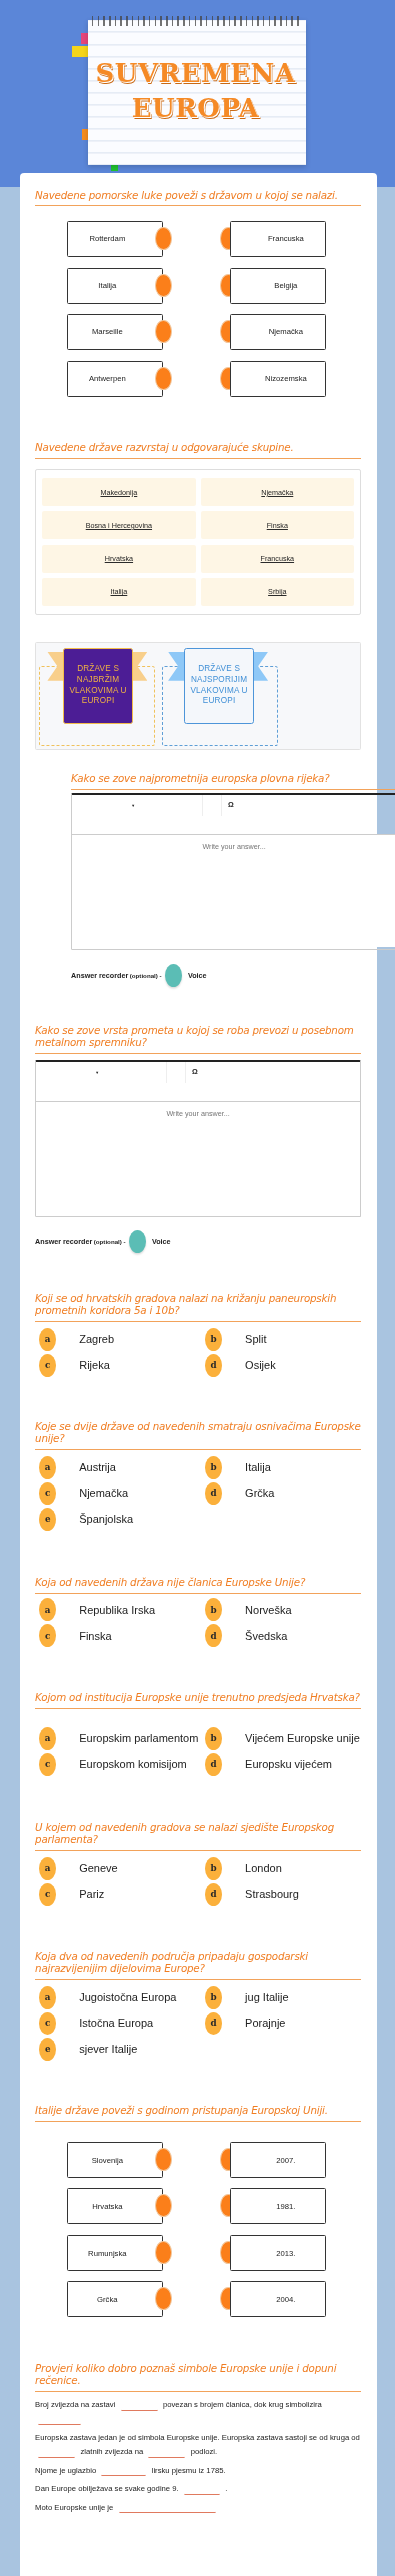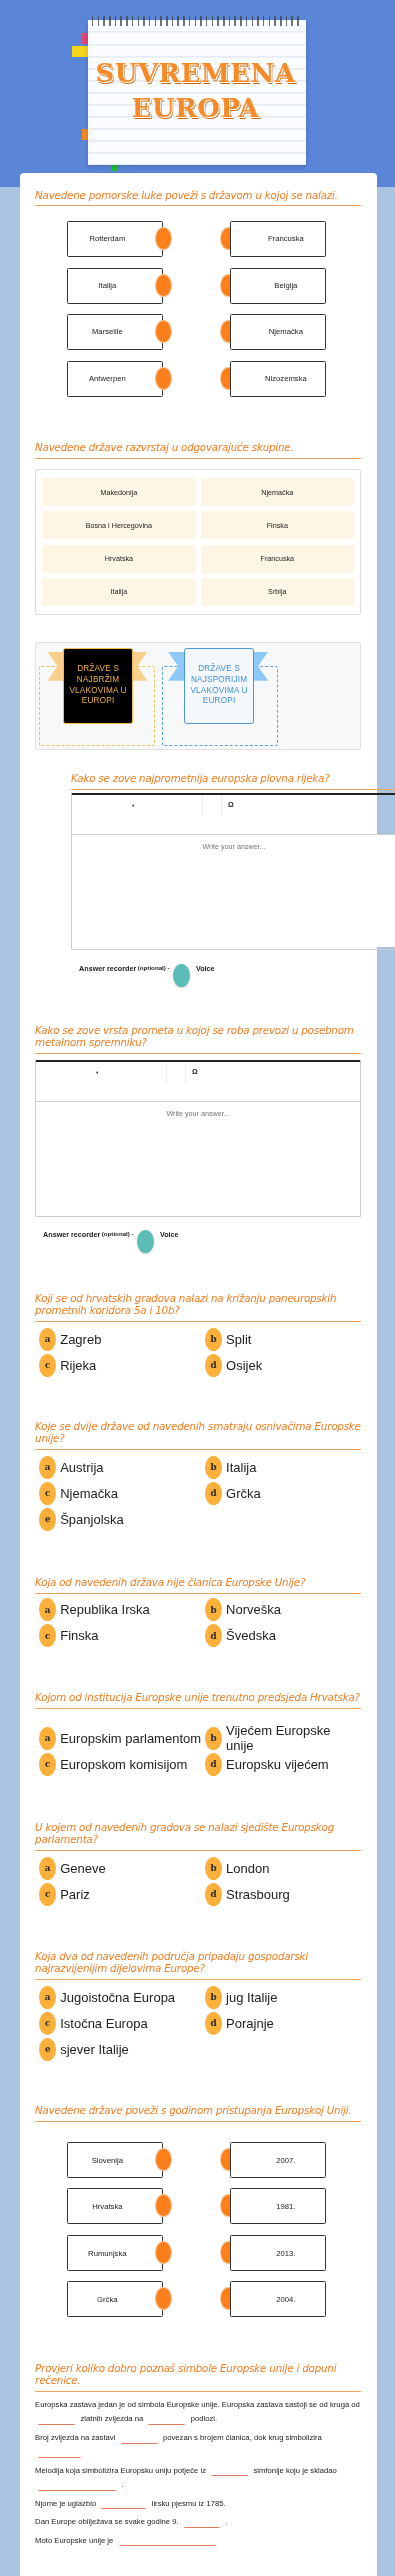--- a/index.html
+++ b/index.html
@@ -76,21 +76,21 @@
     position: absolute; top: 6.2px; width: 16.5px; height: 23px; border-radius: 50%;
     background: #fb7f1a; border: 1px solid #f2c79d;
   }
   .dot.left { left: 120px; }
   .dot.right { left: 185px; }
 
   
   .cat-grid {
     position: absolute; left: 0; top: 28px; width: 326px; height: 146px;
     border: 0.5px solid #ddd; border-radius: 2.1px; padding: 8.2px 6.2px;
-    display: grid; grid-template-columns: 1fr 1fr; gap: 5.2px 5.2px;
+    display: grid; grid-template-columns: 1fr 1fr; gap: 5.2px 5.2px; text-decoration: underline;
   }
   .cat-item {
     background: #fef6e5; border-radius: 2.1px; height: 28px;
     display: flex; align-items: center; justify-content: center;
     font-size: 7.2px; color: #222;
   }
   .bins {
     position: absolute; left: 0; top: 201px; width: 326px; height: 108px;
     background: #f7f8fa; border: 0.5px solid #e2e2e2; border-radius: 1.5px;
   }
@@ -99,46 +99,46 @@
   .bin.b { left: 126px; border-color: #5e9ed6; }
   .ribbon { position: absolute; top: 8.8px; height: 29px; width: 100px; }
   .ribbon.y { left: 11.3px; background: linear-gradient(90deg, #f8cf8b 0, #f8cf8b 100%); clip-path: polygon(0 0, 100% 0, 90% 50%, 100% 100%, 0 100%, 10% 50%); }
   .ribbon.b { left: 132px; background: #8ec8f7; clip-path: polygon(0 0, 100% 0, 90% 50%, 100% 100%, 0 100%, 10% 50%); }
   .badge {
     position: absolute; top: 4.6px; width: 70px; height: 76px;
     border: 1px solid; border-radius: 2.6px;
     display: flex; align-items: center; justify-content: center; text-align: center;
     font-size: 8.2px; line-height: 10.8px; letter-spacing: 0.2px;
   }
-  .badge.y { left: 27px; border-color: #f3bc4a; background: #000000; color: #f0b243; }
+  .badge.y { left: 27px; border-color: #f3bc4a; background: #4c1d95; color: #f0b243; }
   .badge.b { left: 148px; border-color: #4d95d9; background: #f4f7fb; color: #3f8fd6; }
 
   
   .editor {
     position: absolute; left: 0; width: 326px; border: 0.5px solid #ccc; border-top: 2.6px solid #222; border-radius: 1.5px;
   }
   .toolbar { height: 40px; border-bottom: 0.8px solid #ccc; position: relative; }
   .tb-sel { position: absolute; left: 0; top: 0; width: 131px; height: 20.6px; border-right: 0.5px solid #eee; }
   .tb-caret { position: absolute; left: 60px; top: 8.2px; font-size: 4.6px; color: #222; }
   .tb-sep { position: absolute; left: 149px; top: 0; width: 0.5px; height: 20.6px; background: #eee; }
   .tb-omega { position: absolute; left: 156px; top: 5.2px; font-size: 7.2px; font-weight: bold; color: #222; }
   .answer { height: 112px; padding: 7.2px 6.2px; font-size: 7.2px; color: #aaa; border: none; width: 100%; resize: none; font-family: "Liberation Sans", sans-serif; text-align: center; }
-  .recorder { position: absolute; left: 8px; display: flex; align-items: flex-start; font-size: 7.2px; font-weight: bold; color: #222; }
+  .recorder { position: absolute; left: 0; display: flex; align-items: center; font-size: 7.2px; font-weight: bold; color: #222; }
   .recorder .opt { font-size: 6.2px; font-weight: bold; margin-left: 1.5px; }
   .rec-btn { width: 17px; height: 23px; border-radius: 50%; background: #5bbdb5; margin: 0 6.2px 0 3.1px; box-shadow: 0 1.5px 2.1px rgba(0,0,0,0.15); }
 
   
   .opts { position: absolute; left: 0; width: 326px; }
   .opt-row { position: absolute; display: flex; align-items: center; height: 24px; }
   .opt-badge {
     width: 17px; height: 23px; border-radius: 50%; background: #fbb03b;
     display: flex; align-items: center; justify-content: center;
     font-family: "DejaVu Serif", serif; font-weight: bold; font-size: 8.8px; color: #2a2a2a;
   }
-  .opt-text { margin-left: 4px; font-size: 13px; color: #222; }
+  .opt-text { margin-left: 23px; font-size: 11px; color: #222; }
 
   
   .fill { position: absolute; left: 0; width: 326px; font-size: 7.7px; line-height: 14.4px; color: #222; }
   .fill p { margin-bottom: 4.1px; }
   .blank { display: inline-block; border-bottom: 0.8px solid #e07a5f; height: 11.3px; vertical-align: middle; margin: 0 3.1px; border-radius: 0 0 1.5px 1.5px; }
 </style>
 </head>
 <body>
 
 <div class="banner"></div>
@@ -378,21 +378,21 @@
           <span class="opt-text">Porajnje</span>
         </div>
       <div class="opt-row" style="left:4.1px;top:52px;">
           <div class="opt-badge">e</div>
           <span class="opt-text">sjever Italije</span>
         </div>
     </div>
   </div>
 
   <div class="q" style="top:1931px;">
-    <div class="q-title">Navedene države poveži s godinom pristupanja Europskoj Uniji.</div>
+    <div class="q-title">Italije države poveži s godinom pristupanja Europskoj Uniji.</div>
     <div class="match-row" style="top:38px;">
       <div class="mbox left">Slovenija</div>
       <div class="dot left"></div>
       <div class="dot right"></div>
       <div class="mbox right">2007.</div>
     </div>
     <div class="match-row" style="top:84px;">
       <div class="mbox left">Hrvatska</div>
       <div class="dot left"></div>
       <div class="dot right"></div>
@@ -408,39 +408,32 @@
       <div class="mbox left">Grčka</div>
       <div class="dot left"></div>
       <div class="dot right"></div>
       <div class="mbox right">2004.</div>
     </div>
   </div>
 
   <div class="q" style="top:2189px;">
     <div class="q-title">Provjeri koliko dobro poznaš simbole Europske unije i dopuni rečenice.</div>
     <div class="fill" style="top:36px;">
-      <p>
-        <span>Europska zastava jedan je od simbola Europske unije. Europska zastava sastoji se od kruga od</span>
-        <span class="blank" style="width:37px;"></span>
-        <span>zlatnih zvijezda na</span>
-        <span class="blank" style="width:37px;"></span>
-        <span>podlozi.</span>
-      </p>
       <p>
         <span>Broj zvijezda na zastavi</span>
         <span class="blank" style="width:37px;"></span>
         <span>povezan s brojem članica, dok krug simbolizira</span>
         <span class="blank" style="width:43px;"></span>
       </p>
       <p>
-        <span>Melodija koja simbolizira Europsku uniju potječe iz</span>
+        <span>Europska zastava jedan je od simbola Europske unije. Europska zastava sastoji se od kruga od</span>
         <span class="blank" style="width:37px;"></span>
-        <span>simfonije koju je skladao</span>
-        <span class="blank" style="width:78px;"></span>
-        <span>.</span>
+        <span>zlatnih zvijezda na</span>
+        <span class="blank" style="width:37px;"></span>
+        <span>podlozi.</span>
       </p>
       <p>
         <span>Njome je uglazbio</span>
         <span class="blank" style="width:45px;"></span>
         <span>lirsku pjesmu iz 1785.</span>
       </p>
       <p>
         <span>Dan Europe obilježava se svake godine 9.</span>
         <span class="blank" style="width:36px;"></span>
         <span>.</span>

